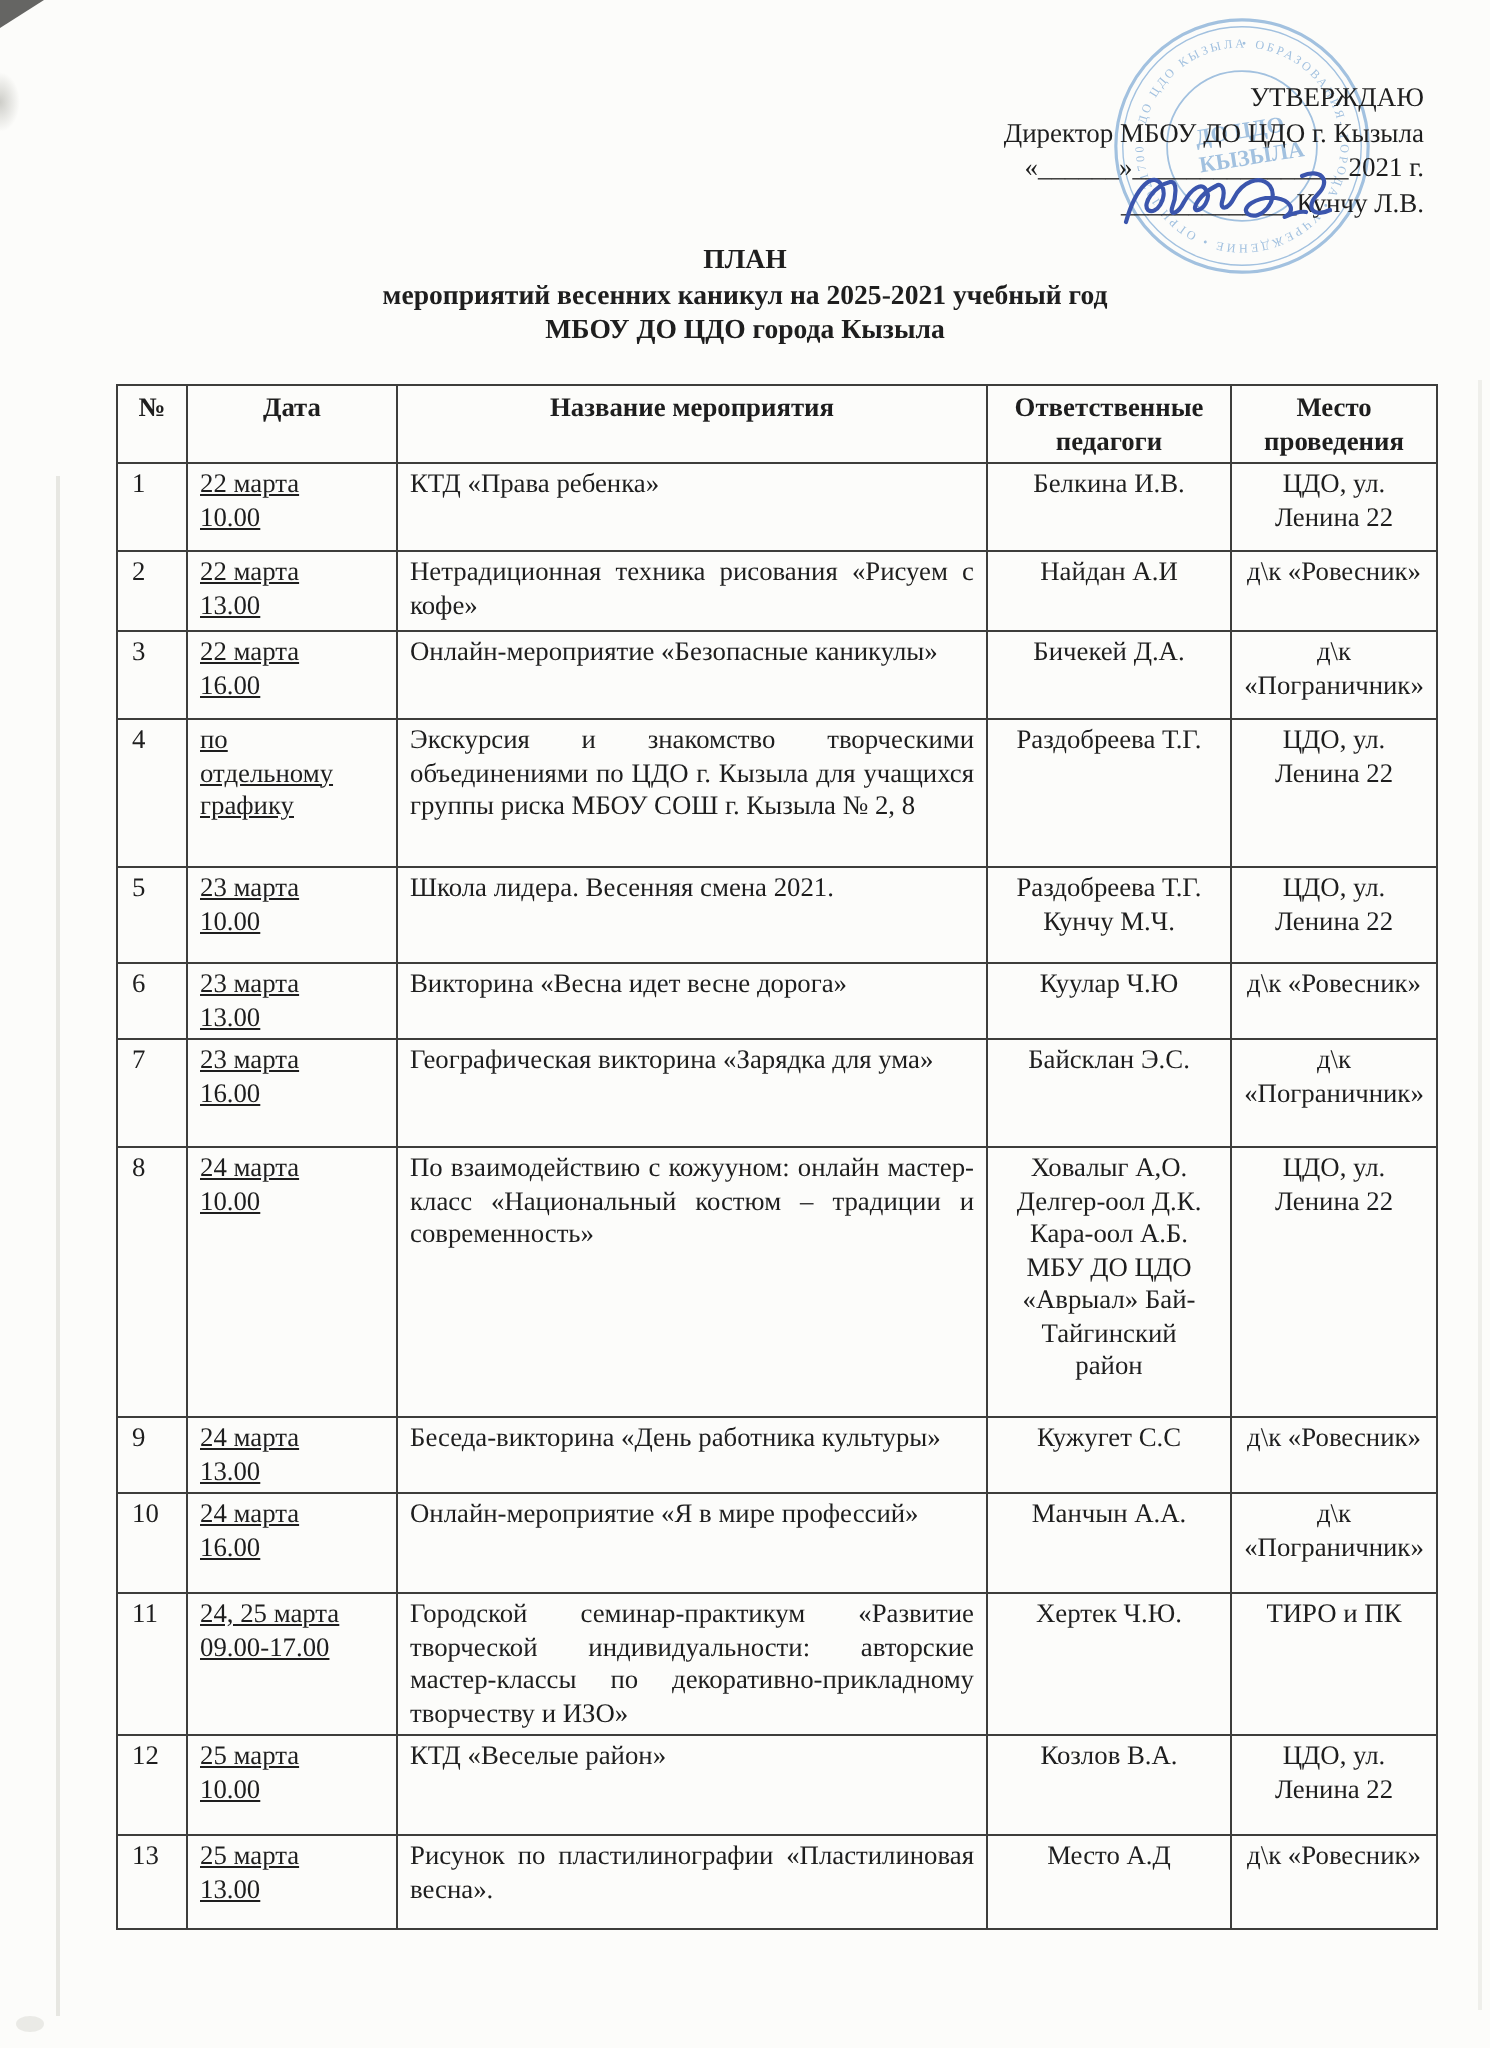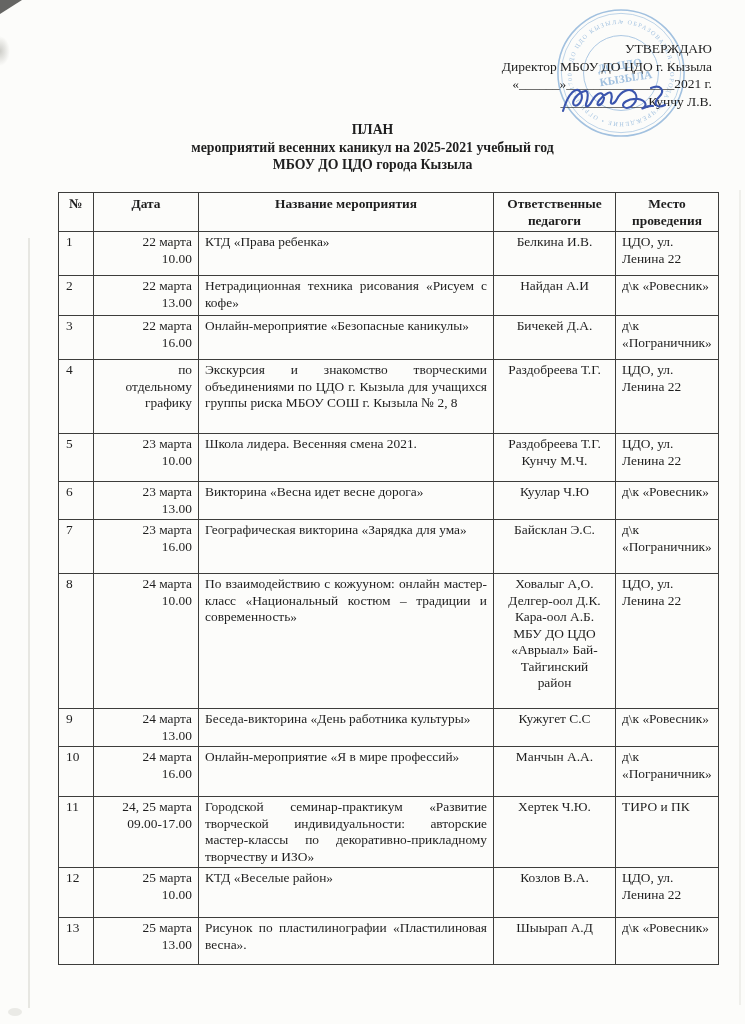--- a/index.html
+++ b/index.html
@@ -41,24 +41,24 @@
   
   table.events{position:absolute;left:58px;top:192px;width:660px;z-index:2;
     border-collapse:collapse;table-layout:fixed;
     font-size:13.4px;line-height:16.5px;}
   table.events,table.events th,table.events td{border:1px solid #3d3d3b;}
   table.events{border-width:1.5px;}
   th,td{vertical-align:top;padding:2px 6px;overflow:hidden;}
   th{font-weight:bold;text-align:center;padding-top:3px;}
   thead tr{height:38px;}
   td.col-num{text-align:left;padding-left:7px;}
-  td.col-date{text-align:right;white-space:pre-line;}
+  td.col-date{text-align:left;white-space:pre-line;text-decoration:underline;}
   td.col-title{text-align:justify;}
   td.col-resp{text-align:center;white-space:pre-line;}
-  td.col-place{}
+  td.col-place{text-align:center;}
   tbody tr:nth-child(1){height:44px;}
   tbody tr:nth-child(2){height:40px;}
   tbody tr:nth-child(3){height:44px;}
   tbody tr:nth-child(4){height:74px;}
   tbody tr:nth-child(5){height:48px;}
   tbody tr:nth-child(6){height:32px;}
   tbody tr:nth-child(7){height:54px;}
   tbody tr:nth-child(8){height:135px;}
   tbody tr:nth-child(9){height:32px;}
   tbody tr:nth-child(10){height:50px;}
@@ -235,19 +235,19 @@
 10.00</td>
         <td class="col-title">КТД «Веселые район»</td>
         <td class="col-resp">Козлов В.А.</td>
         <td class="col-place">ЦДО, ул. Ленина 22</td>
       </tr>
       <tr>
         <td class="col-num">13</td>
         <td class="col-date">25 марта
 13.00</td>
         <td class="col-title">Рисунок по пластилинографии «Пластилиновая весна».</td>
-        <td class="col-resp">Шыырап А.Д</td>
+        <td class="col-resp">Место А.Д</td>
         <td class="col-place">д\к «Ровесник»</td>
       </tr>
     </tbody>
   </table>
 
 </div>
 
 </body></html>

